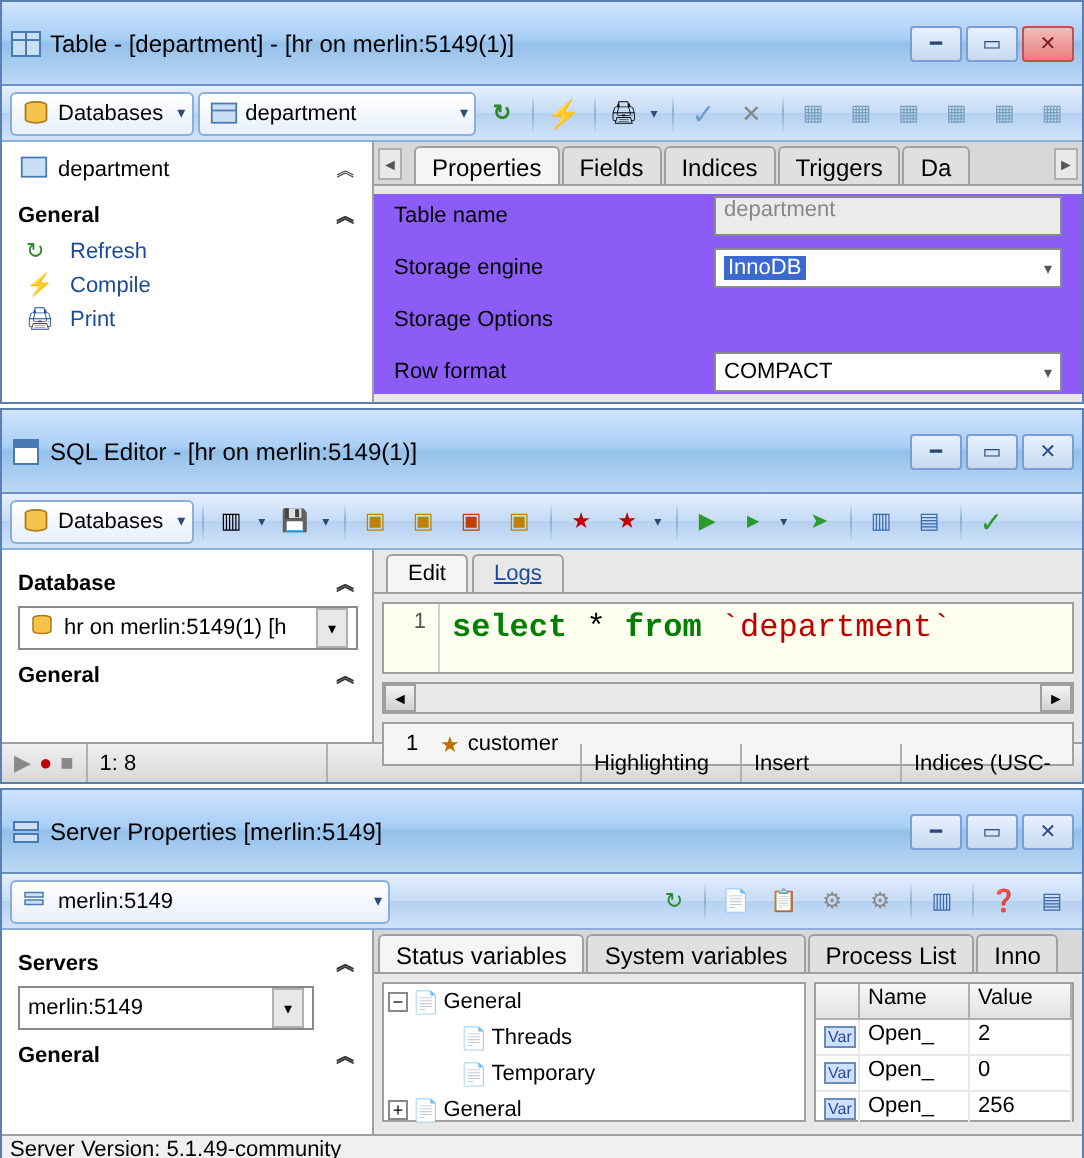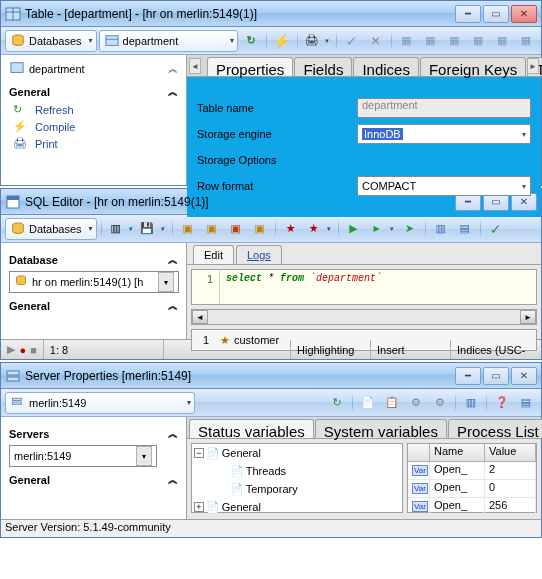--- a/index.html
+++ b/index.html
@@ -2,21 +2,21 @@
 <html><head>
 <meta charset="utf-8">
 <style>
   * { box-sizing: border-box; margin: 0; padding: 0; }
   body { font-family: Tahoma, Arial, sans-serif; font-size: 11px; width: 542px; background: #fff; }
   
   
   .window { border: 1px solid #5a7fb5; margin-bottom: 2px; }
   .titlebar { 
     background: linear-gradient(to bottom, #d0e4ff 0%, #a9cff5 45%, #94c0ea 50%, #bcd9f5 100%);
-    height: 26px; display: flex; align-items: center; padding: 0 4px; border-bottom: 1px solid #6a8fc5;
+    height: 42px; display: flex; align-items: center; padding: 0 4px; border-bottom: 1px solid #6a8fc5;
   }
   .titlebar .icon { width: 16px; height: 16px; margin-right: 4px; flex-shrink: 0; }
   .titlebar .title { flex: 1; color: #000; font-size: 12px; }
   .win-btns { display: flex; gap: 2px; }
   .win-btn { width: 26px; height: 18px; border: 1px solid #7a9fd5; border-radius: 2px;
     background: linear-gradient(to bottom, #e8f0ff, #c8daf0); display:flex; align-items:center; justify-content:center;
     font-size: 10px; color: #2a4a7a; cursor: default; }
   .win-btn.close { background: linear-gradient(to bottom, #f5baba, #e88080); border-color:#c05050; color:#7a1a1a;}
   
   
@@ -50,40 +50,40 @@
     margin: 6px 0 4px 0; }
   .chevron { font-size: 10px; color: #333; }
   .sidebar-link { color: #1a4a9a; cursor: default; display:flex; align-items:center; gap:6px; margin: 3px 0 3px 4px; }
   .sidebar-link .icon { width: 16px; height: 14px; }
   
   .main { flex: 1; background: #e8e8e8; min-width: 0; }
   .tabs { display: flex; height: 22px; border-bottom: 1px solid #a0a0a0; background: #d8d8d8; padding: 2px 2px 0 20px; gap:1px; position:relative;}
   .tabs .arrow-l, .tabs .arrow-r { position:absolute; top:3px; width:12px; height:16px; background:#e8e8e8; border:1px solid #b0b0b0; display:flex;align-items:center;justify-content:center;font-size:8px;color:#555;}
   .tabs .arrow-l{left:2px}.tabs .arrow-r{right:2px}
   .tab { padding: 3px 8px; background: #e0e0e0; border: 1px solid #a0a0a0; border-bottom: none;
-    border-radius: 3px 3px 0 0; font-size: 15px; cursor:default; white-space:nowrap;}
+    border-radius: 3px 3px 0 0; font-size: 12px; cursor:default; white-space:nowrap;}
   .tab.active { background: #f5f5f5; }
-  .tabbody { padding: 16px 10px; background: #0ea5e9; }
+  .tabbody { padding: 0 10px; background: #8b5cf6; }
   .form-row { display: flex; align-items: center; margin: 4px 0; height: 22px; }
   .form-label { width: 160px; }
   .form-input { flex:1; height: 20px; border: 1px solid #888; padding: 0 4px; background: #ebebeb; color:#888;}
   .form-select { flex:1; height: 20px; border: 1px solid #888; padding: 0 4px; background: #fff; position:relative; display:flex;align-items:center;}
   .form-select::after { content:"▾"; position:absolute; right:4px; font-size:8px; color:#555;}
   .sel-text.blue { background:#3a6ad0; color:#fff; padding:0 2px;}
   
   
   .db-select { width:170px; height:22px; border:1px solid #888; background:#fff; padding:0 4px; display:flex;align-items:center;gap:4px;position:relative;}
   .db-select::after{content:"▾";position:absolute;right:4px;width:14px;height:18px;background:#e8e8e8;border:1px solid #b0b0b0;display:flex;align-items:center;justify-content:center;font-size:8px;}
   .editor-tabs { display:flex; gap:2px; padding:2px 0 0 6px; border-bottom:1px solid #a0a0a0;}
   .editor-tab { padding:3px 10px; border:1px solid #a0a0a0; border-bottom:none; border-radius:3px 3px 0 0;
     background:#e8e8e8; text-decoration:underline; color:#1a4a9a; cursor:default;}
   .editor-tab.active { background:#f5f5f5; text-decoration:none; color:#000;}
   .code-area { display:flex; background:#fffff0; border:1px solid #a0a0a0; margin:4px; height:36px;}
   .gutter { width:28px; background:#fffff0; text-align:right; padding:3px 6px 0 0; color:#555; border-right:1px solid #d0d0d0;}
-  .code { flex:1; padding:3px 6px; font-family: "Courier New", monospace; font-size:10px; position:relative;font-style:italic;}
+  .code { flex:1; padding:3px 6px; font-family: "Courier New", monospace; font-size:16px; position:relative;}
   .kw { color:#008000; font-weight:bold;}
   .str { color:#c00000;}
   .scroll-h { height:16px; background:#e8e8e8; border:1px solid #a0a0a0; margin:0 4px 4px 4px; display:flex;align-items:center;}
   .scroll-h .thumb-l,.scroll-h .thumb-r{width:16px;height:14px;background:linear-gradient(#f5f5f5,#d0d0d0);border:1px solid #a0a0a0;display:flex;align-items:center;justify-content:center;font-size:8px;}
   .tab-results { display:flex; align-items:center; gap:4px; margin:0 4px 4px 4px; height:22px; border:1px solid #a0a0a0; background:#f5f5f5; padding:0 4px;}
   .tab-results .num{width:20px;text-align:center;}
   .star{color:#c07000;}
   
   .statusbar { display:flex; height:20px; background:linear-gradient(#f0f0f0,#d8d8d8); border-top:1px solid #a0a0a0;}
   .status-cell { border-right:1px solid #b0b0b0; padding:2px 6px; display:flex;align-items:center; gap:4px;}
@@ -210,21 +210,20 @@
         <span class="icon">🖨</span>
         <span>Print</span>
       </div>
     </div>
     <div class="main">
       <div class="tabs">
         <div class="arrow-l">◄</div>
         <div class="tab active">Properties</div>
         <div class="tab">Fields</div>
         <div class="tab">Indices</div>
-        <div class="tab">Foreign Keys</div>
         <div class="tab">Triggers</div>
         <div class="tab">Da</div>
         <div class="arrow-r">►</div>
       </div>
       <div class="tabbody">
         <div class="form-row">
           <div class="form-label">Table name</div>
           <div class="form-input">department</div>
         </div>
         <div class="form-row">

